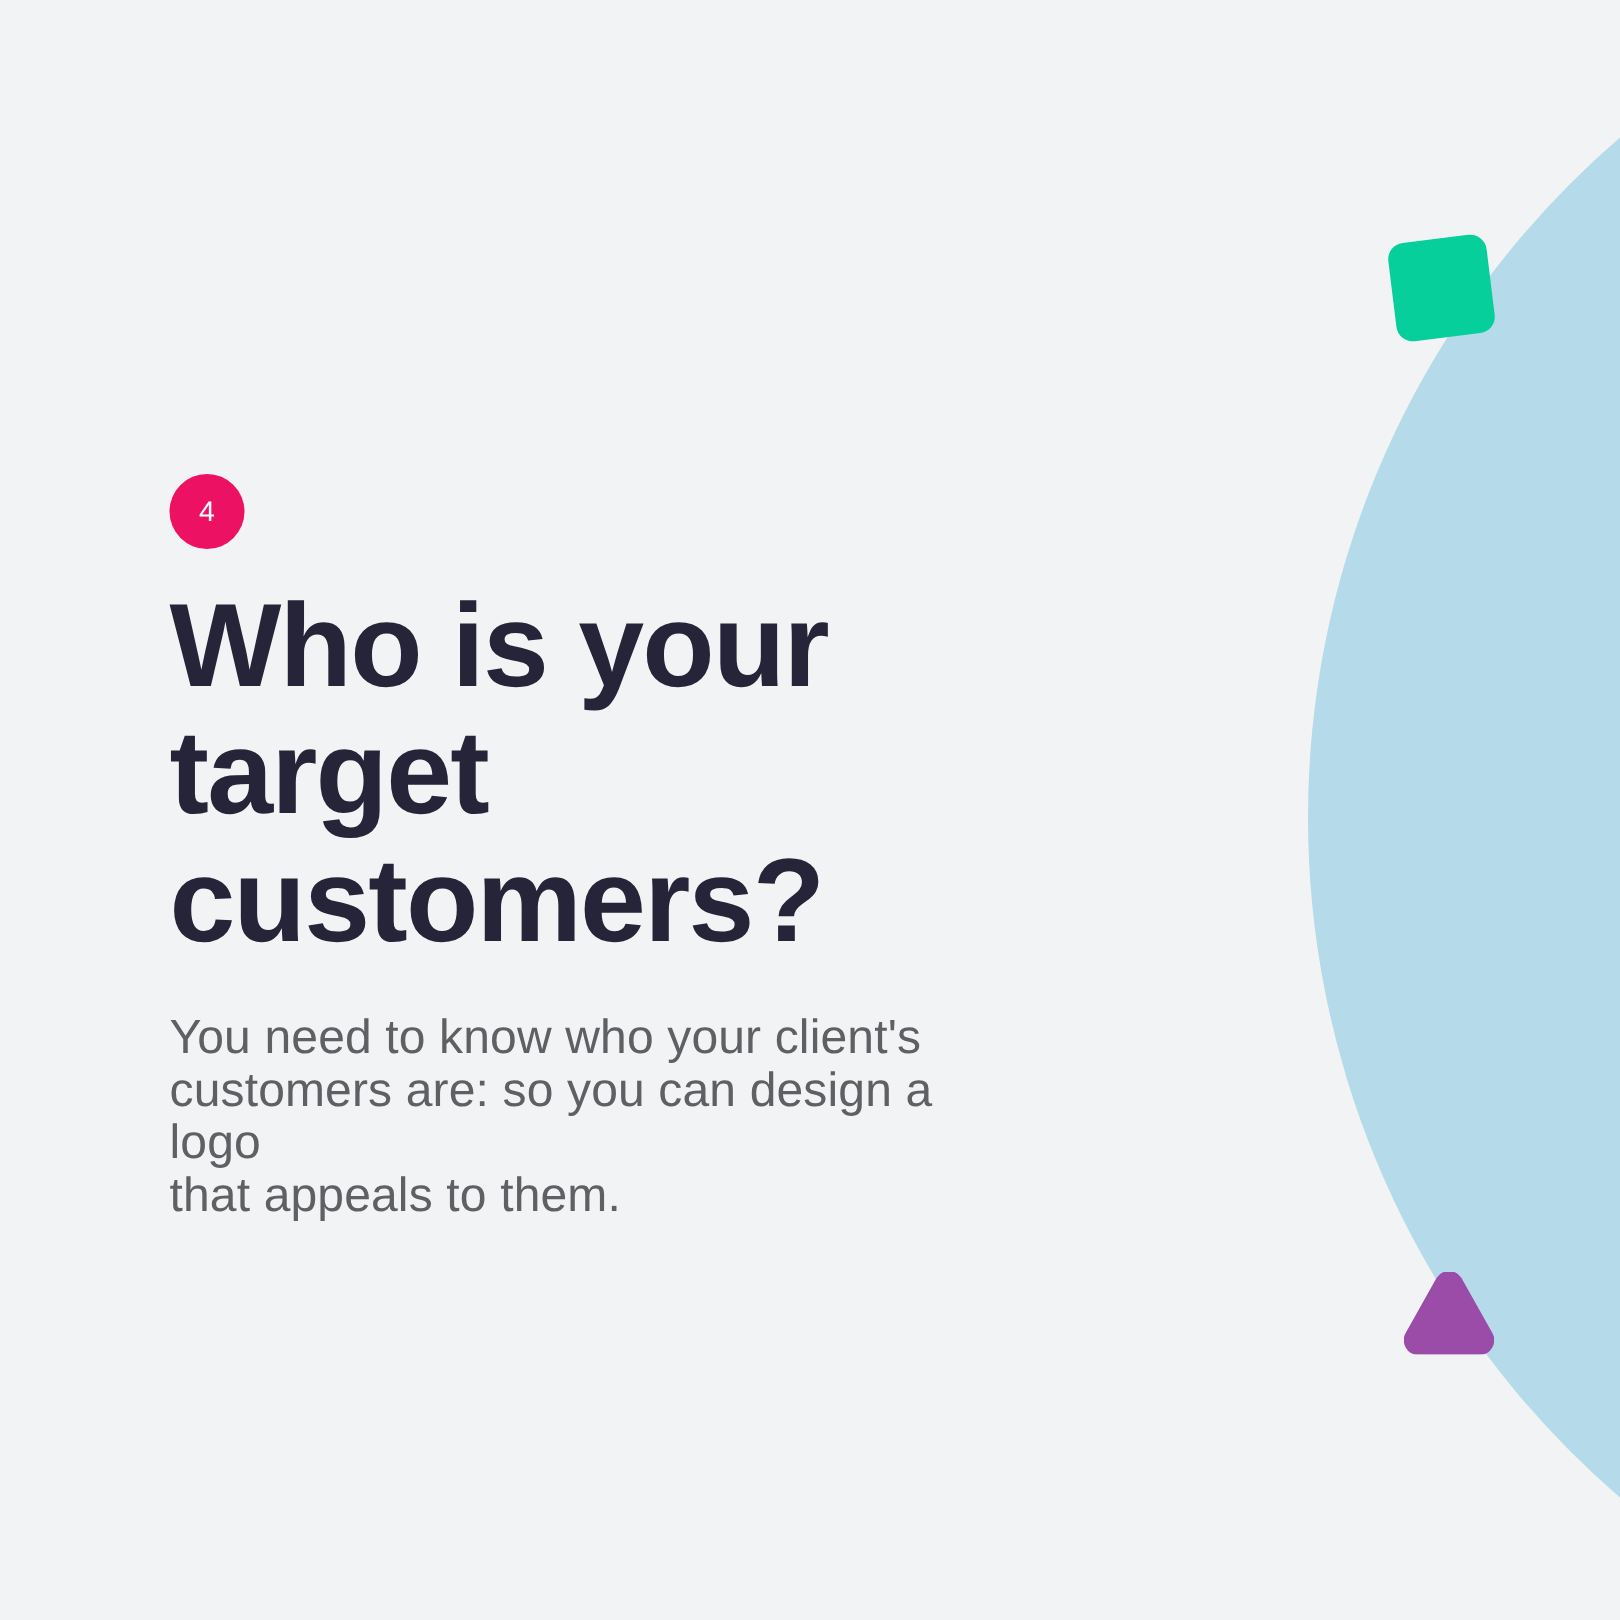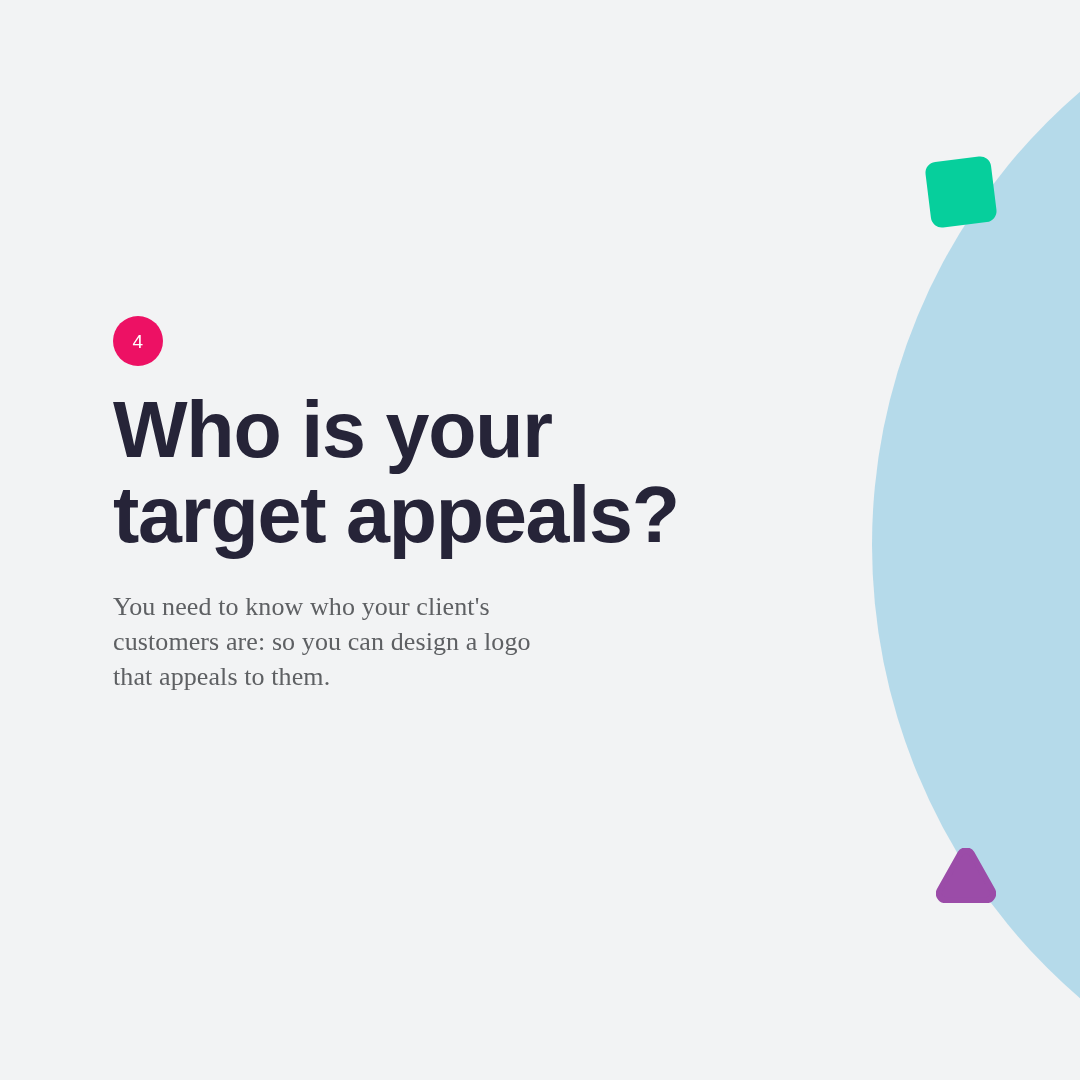--- a/index.html
+++ b/index.html
@@ -93,22 +93,22 @@
     line-height: 85px;
     font-weight: 700;
     color: #262438;
     letter-spacing: -1.2px;
     white-space: pre-line;
     max-width: 660px;
   }
 
   .body-copy {
     margin: 32px 0 0 0;
-    font-family: Liberation Serif, serif;
-    font-size: 26px;
+    font-family: Liberation Sans, sans-serif;
+    font-size: 32px;
     line-height: 35px;
     font-weight: 400;
     color: #5e6063;
     letter-spacing: 0.1px;
     white-space: pre-line;
     max-width: 540px;
   }
 </style>
 </head>
 <body>
@@ -125,21 +125,21 @@
     </svg>
   </div>
 
   <div class="content">
 
     <div class="badge">
       <span>4</span>
     </div>
 
     <h1 class="headline">Who is your
-target appeals?</h1>
+target customers?</h1>
 
     <p class="body-copy">You need to know who your client's
 customers are: so you can design a logo
 that appeals to them.</p>
 
   </div>
 
 </div>
 
 </body></html>

